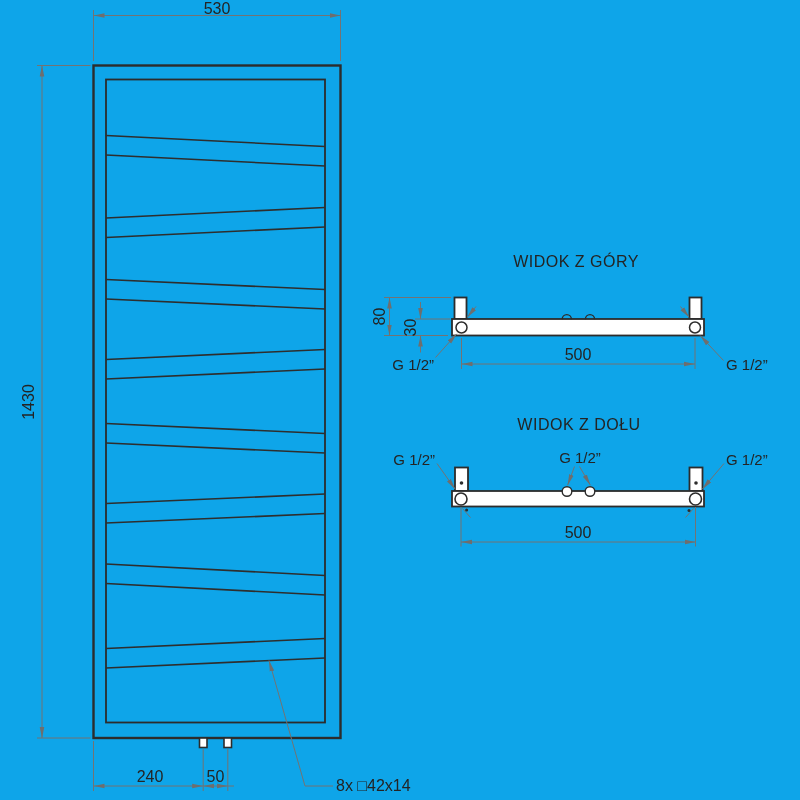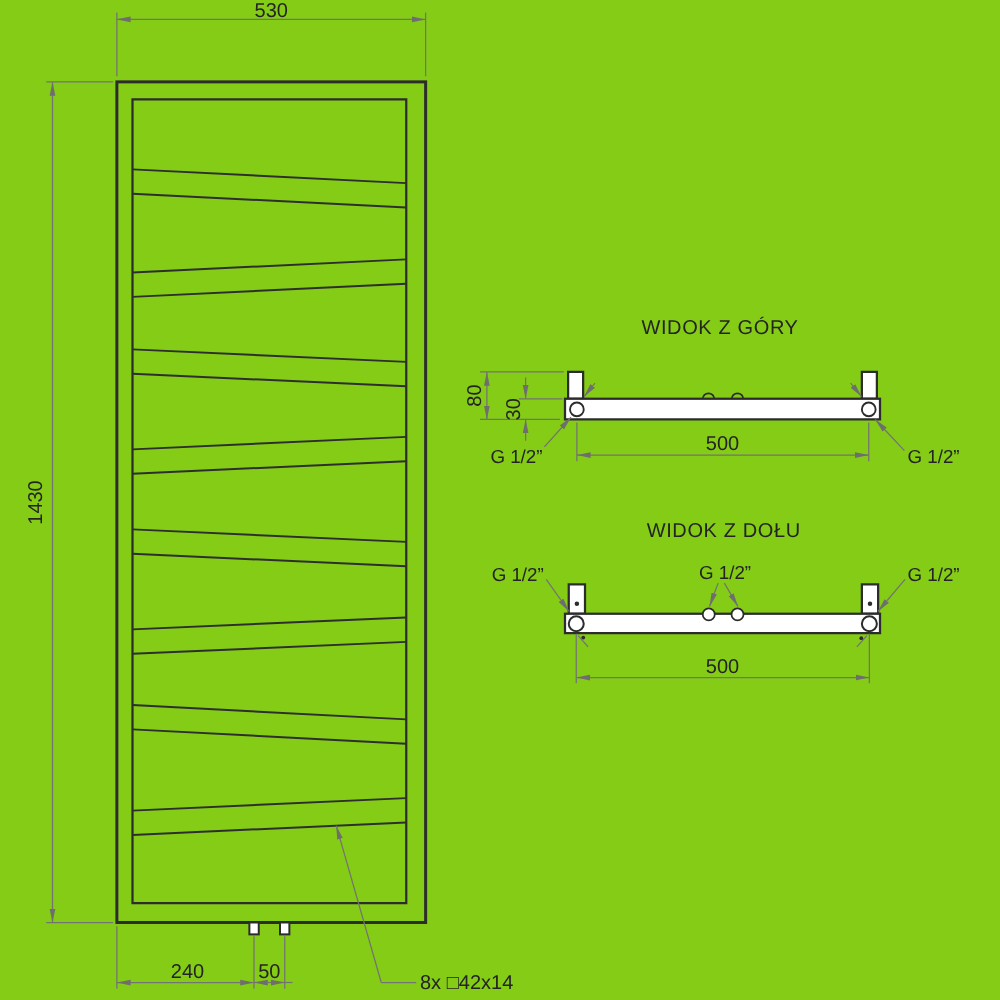--- a/index.html
+++ b/index.html
@@ -1,16 +1,16 @@
 <!DOCTYPE html>
 <html><head>
 <meta charset="utf-8">
 <style>
   html,body{margin:0;padding:0;background:#ffffff;}
-  .page{width:800px;height:800px;background:#84cc16;position:relative;overflow:hidden;}
+  .page{width:800px;height:800px;background:#0ea5e9;position:relative;overflow:hidden;}
   svg{display:block;}
   text{font-family:"Liberation Sans","DejaVu Sans",sans-serif;fill:#242424;}
   .dimtxt{font-size:16px;}
   .titletxt{font-size:16px;letter-spacing:0.5px;}
   .conntxt{font-size:15px;}
   .obj{stroke:#2c2c2c;fill:none;}
   .objfill{stroke:#2c2c2c;fill:#ffffff;}
   .dim{stroke:#737373;stroke-width:1;fill:none;}
 </style>
 </head>

